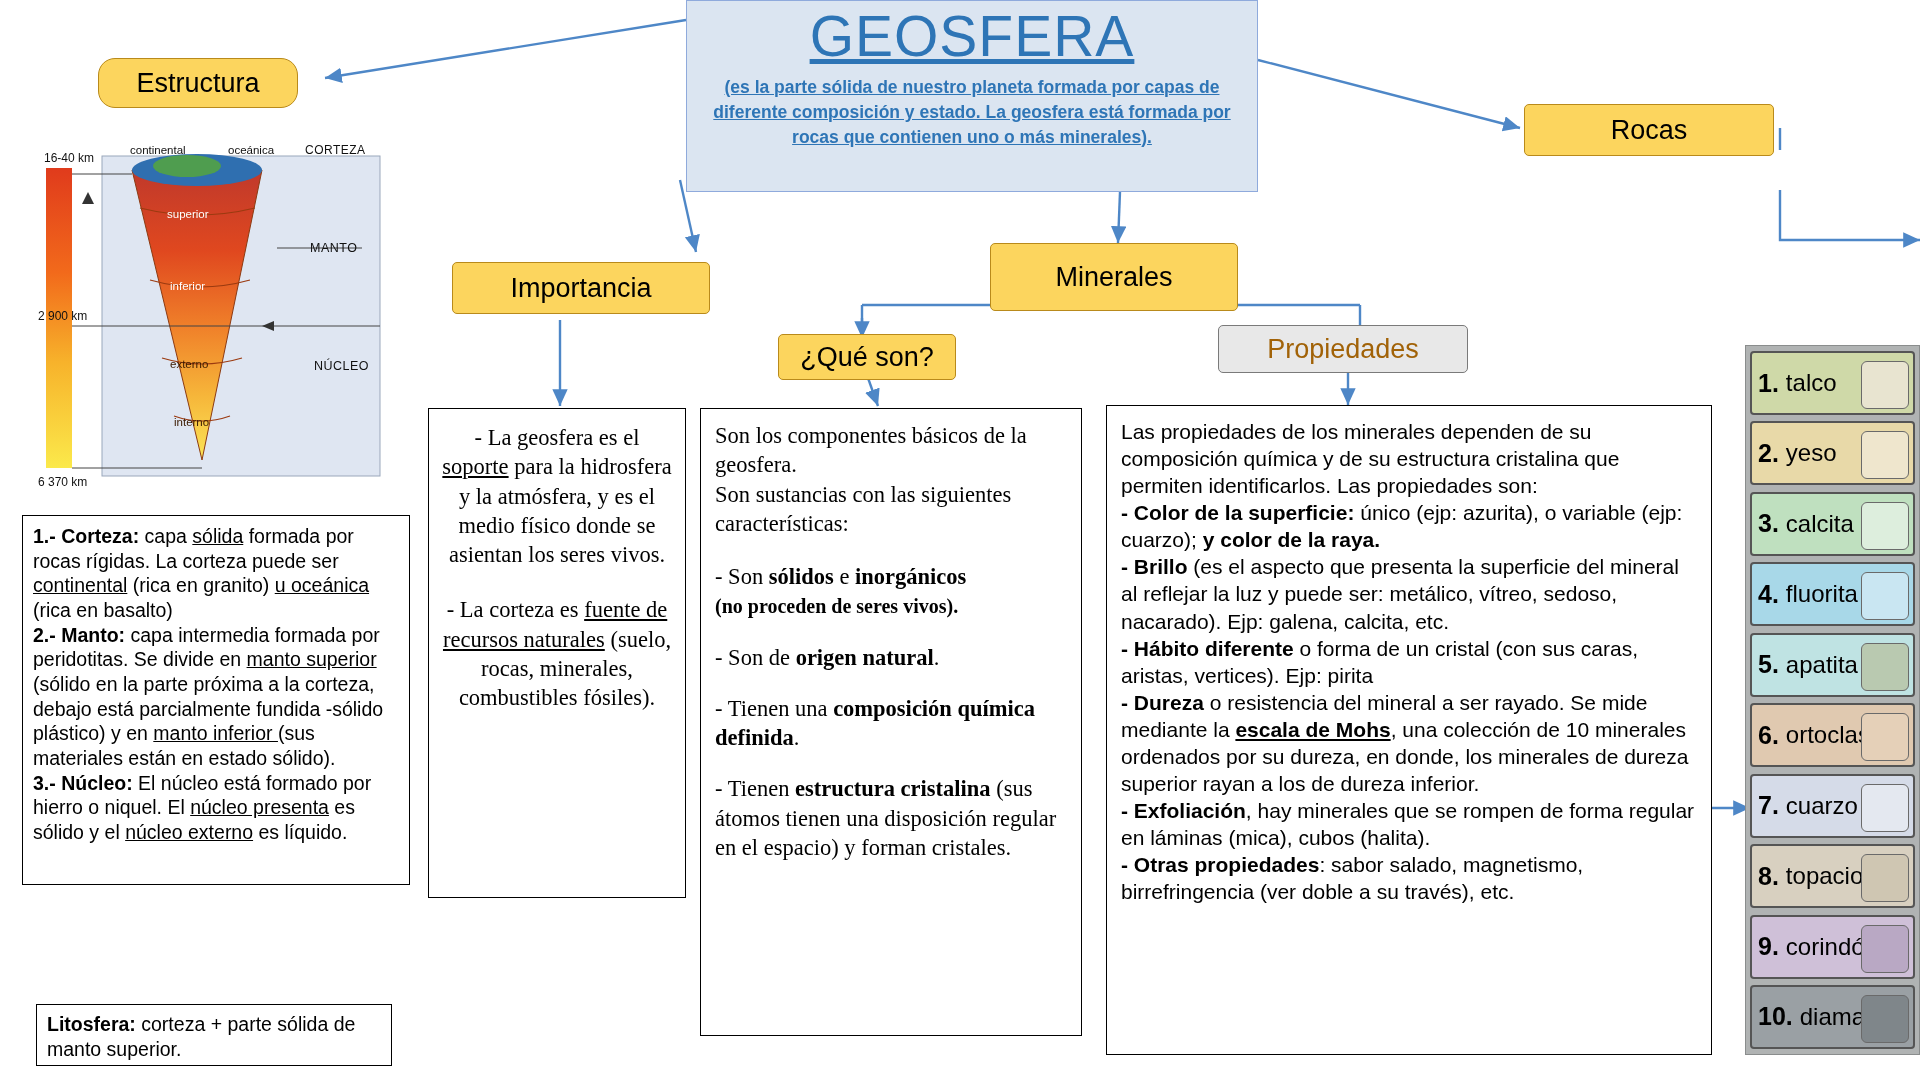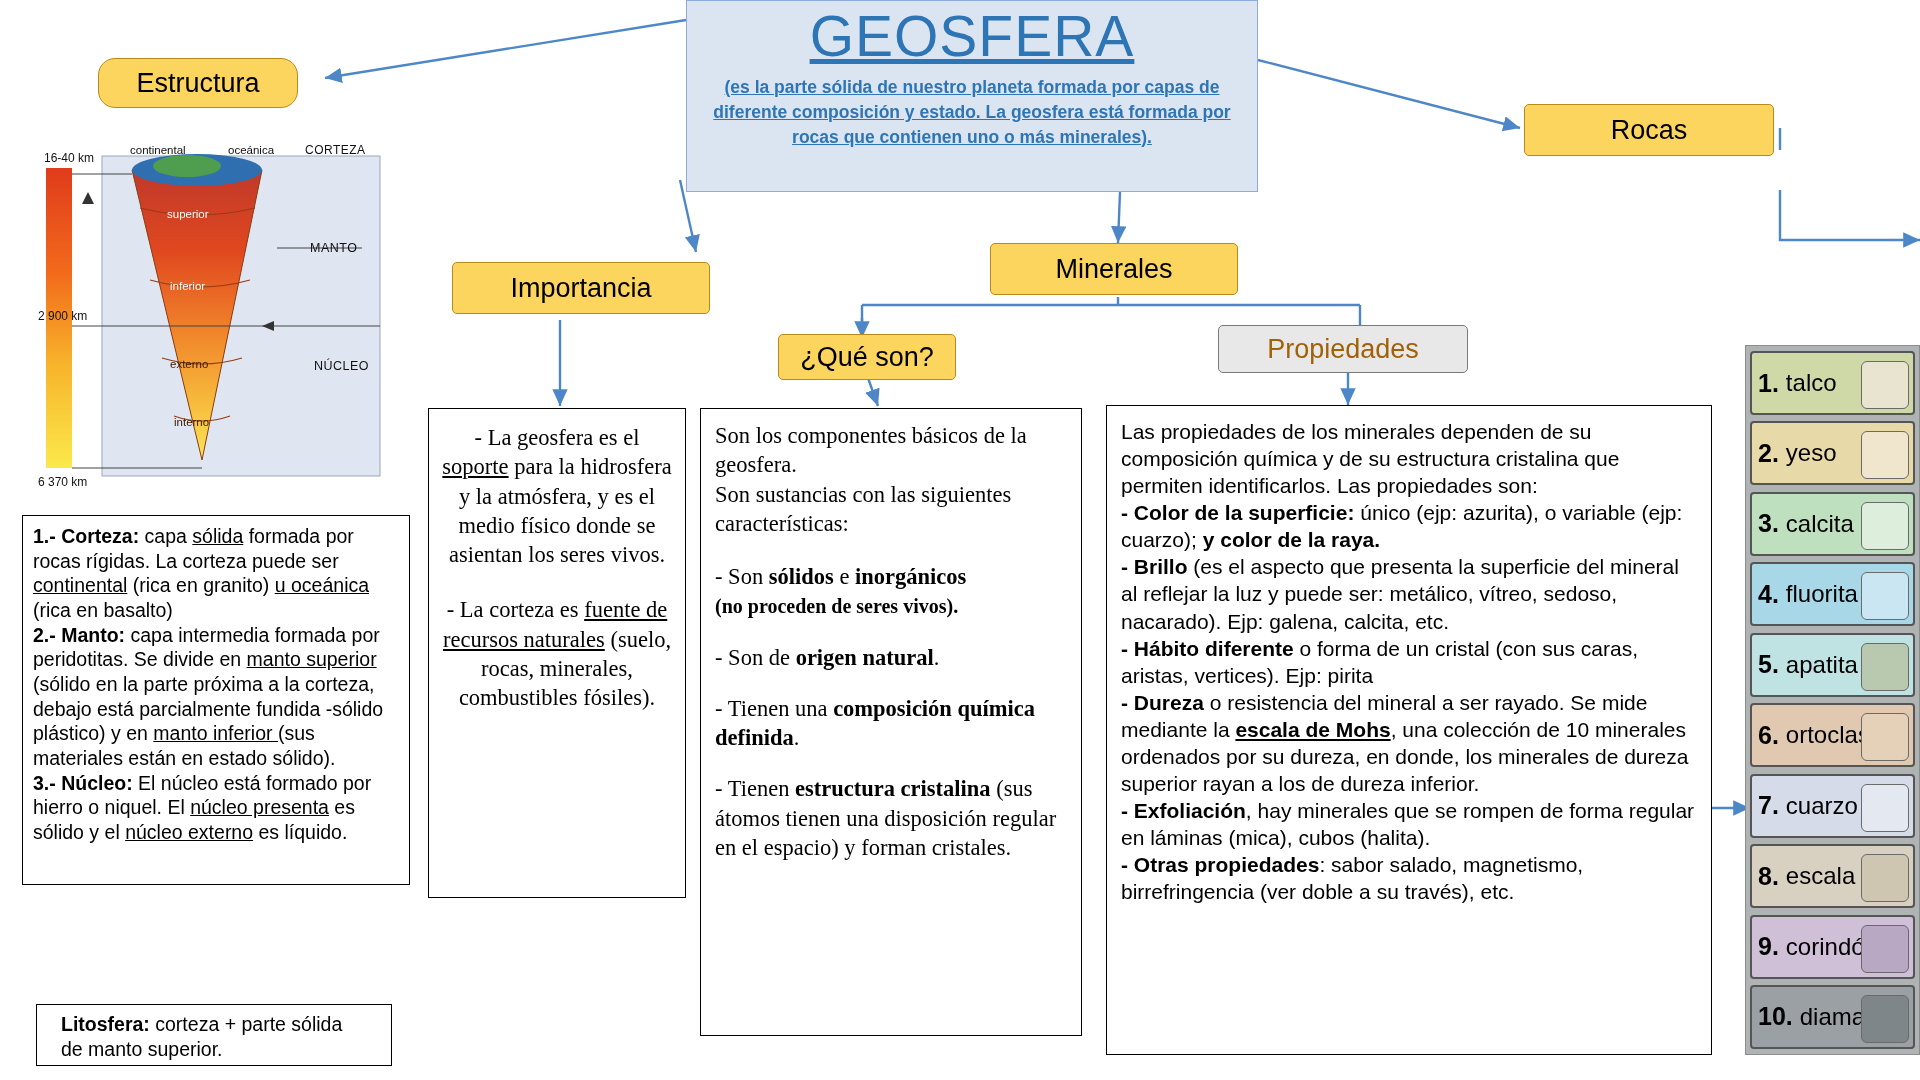--- a/index.html
+++ b/index.html
@@ -188,21 +188,21 @@
     <div id="title-text">GEOSFERA</div>
     <div id="title-sub">(es la parte sólida de nuestro planeta formada por capas de diferente composición y estado. La geosfera está formada por rocas que  contienen uno o más minerales).</div>
   </div>
 
   <div class="node yellow-box" style="left:98px; top:58px; width:200px; height:50px;border-radius:17px;">Estructura</div>
 
   <div class="node yellow-box" style="left:1524px; top:104px; width:250px; height:52px;">Rocas</div>
 
   <div class="node yellow-box" style="left:452px; top:262px; width:258px; height:52px;">Importancia</div>
 
-  <div class="node yellow-box" style="left:990px; top:243px; width:248px; height:52px;">Minerales</div>
+  <div class="node yellow-box" style="left:990px; top:243px; width:248px; height:68px;">Minerales</div>
 
   <div class="node yellow-box" style="left:778px; top:334px; width:178px; height:46px;">¿Qué son?</div>
 
   <div class="node gray-box" style="left:1218px; top:325px; width:250px; height:48px;">Propiedades</div>
 
   <div class="node" id="earth-fig">
     <svg width="364" height="388" viewBox="0 0 364 388">
       <defs>
         <linearGradient id="gradBar" x1="0" y1="0" x2="0" y2="1">
           <stop offset="0%" stop-color="#e03b1c"></stop>
@@ -263,21 +263,21 @@
       <b>1.- Corteza:</b><span> capa <u>sólida</u> formada por rocas rígidas. La corteza puede ser <u>continental</u> (rica en granito) <u>u oceánica</u> (rica en basalto)</span>
     </p>
     <p style="margin:0;">
       <b>2.- Manto:</b><span> capa intermedia formada por peridotitas. Se divide en <u>manto superior</u> (sólido en la parte próxima a la corteza, debajo está parcialmente fundida -sólido plástico) y en <u>manto inferior </u>(sus materiales están en estado sólido).</span>
     </p>
     <p style="margin:0;">
       <b>3.- Núcleo:</b><span> El núcleo está formado por hierro o niquel. El <u>núcleo presenta</u> es sólido y el <u>núcleo externo</u> es líquido.</span>
     </p>
   </div>
 
-  <div class="panel sans" style="left:36px; top:1004px; width:356px; height:62px; padding:7px 24px;">
+  <div class="panel sans" style="left:36px; top:1004px; width:356px; height:62px; padding:7px 10px;">
     <b>Litosfera:</b><span> corteza + parte sólida de manto superior.</span>
   </div>
 
   <div class="panel serif centered" style="left:428px; top:408px; width:258px; height:490px; padding:14px 12px;">
     <p style="margin:0;">
       <span>- La geosfera es el </span><u>soporte</u><span> para la hidrosfera y  la atmósfera, y es el medio físico donde se asientan los seres vivos.</span>
     </p>
     <p style="margin:26px 0 0 0;">
       <span>- La corteza es </span><u>fuente de recursos naturales</u><span> (suelo, rocas, minerales, combustibles fósiles).</span>
     </p>
@@ -354,21 +354,21 @@
         <span class="mohs-name">ortoclasa</span>
         <span class="mohs-chip" style="background: rgb(229, 208, 184);"></span>
       </div>
       <div class="mohs-row" style="background: rgb(213, 219, 232);">
         <span class="mohs-num">7.</span>
         <span class="mohs-name">cuarzo</span>
         <span class="mohs-chip" style="background: rgb(228, 232, 240);"></span>
       </div>
       <div class="mohs-row" style="background: rgb(216, 208, 192);">
         <span class="mohs-num">8.</span>
-        <span class="mohs-name">escala</span>
+        <span class="mohs-name">topacio</span>
         <span class="mohs-chip" style="background: rgb(207, 198, 178);"></span>
       </div>
       <div class="mohs-row" style="background: rgb(207, 192, 216);">
         <span class="mohs-num">9.</span>
         <span class="mohs-name">corindón</span>
         <span class="mohs-chip" style="background: rgb(185, 168, 196);"></span>
       </div>
       <div class="mohs-row" style="background: rgb(154, 160, 164);">
         <span class="mohs-num">10.</span>
         <span class="mohs-name">diamante</span>

